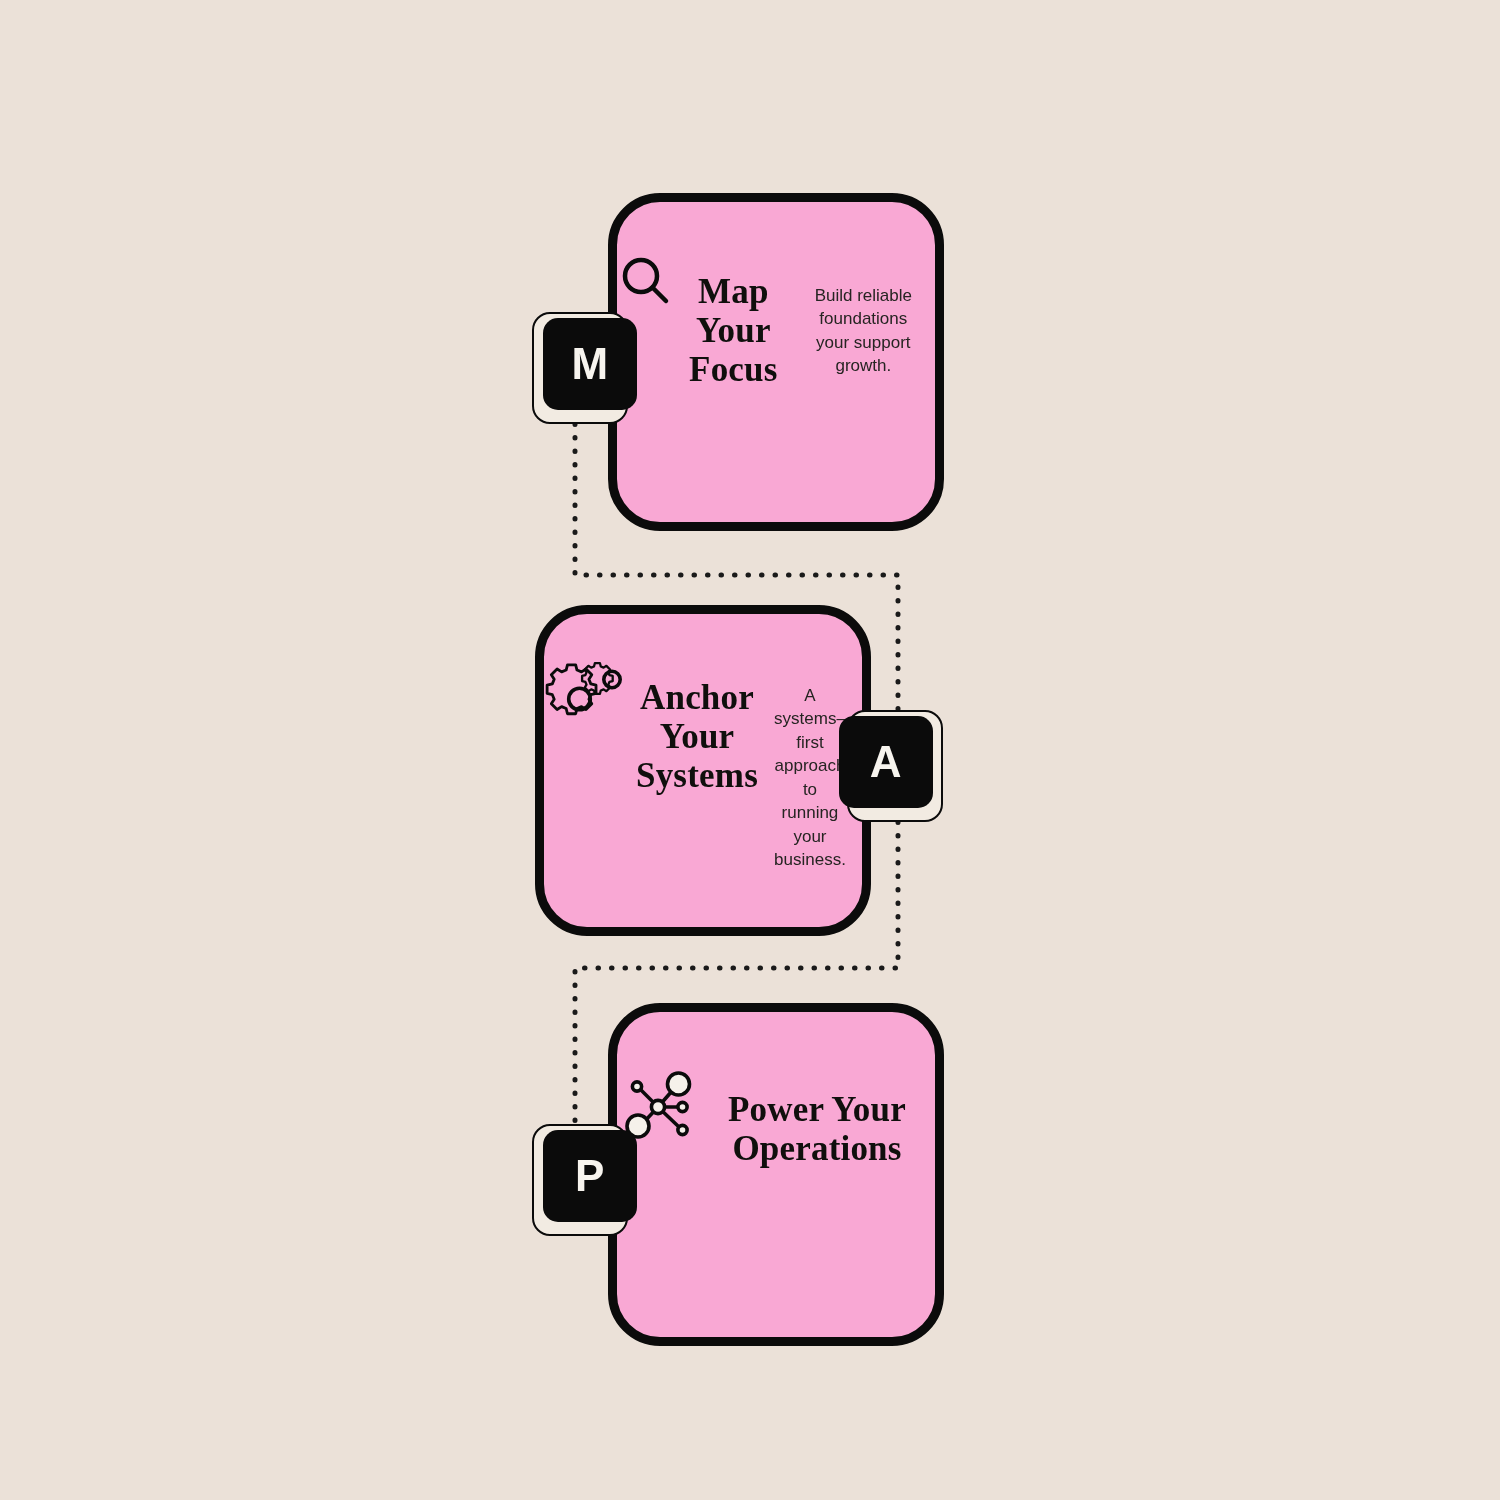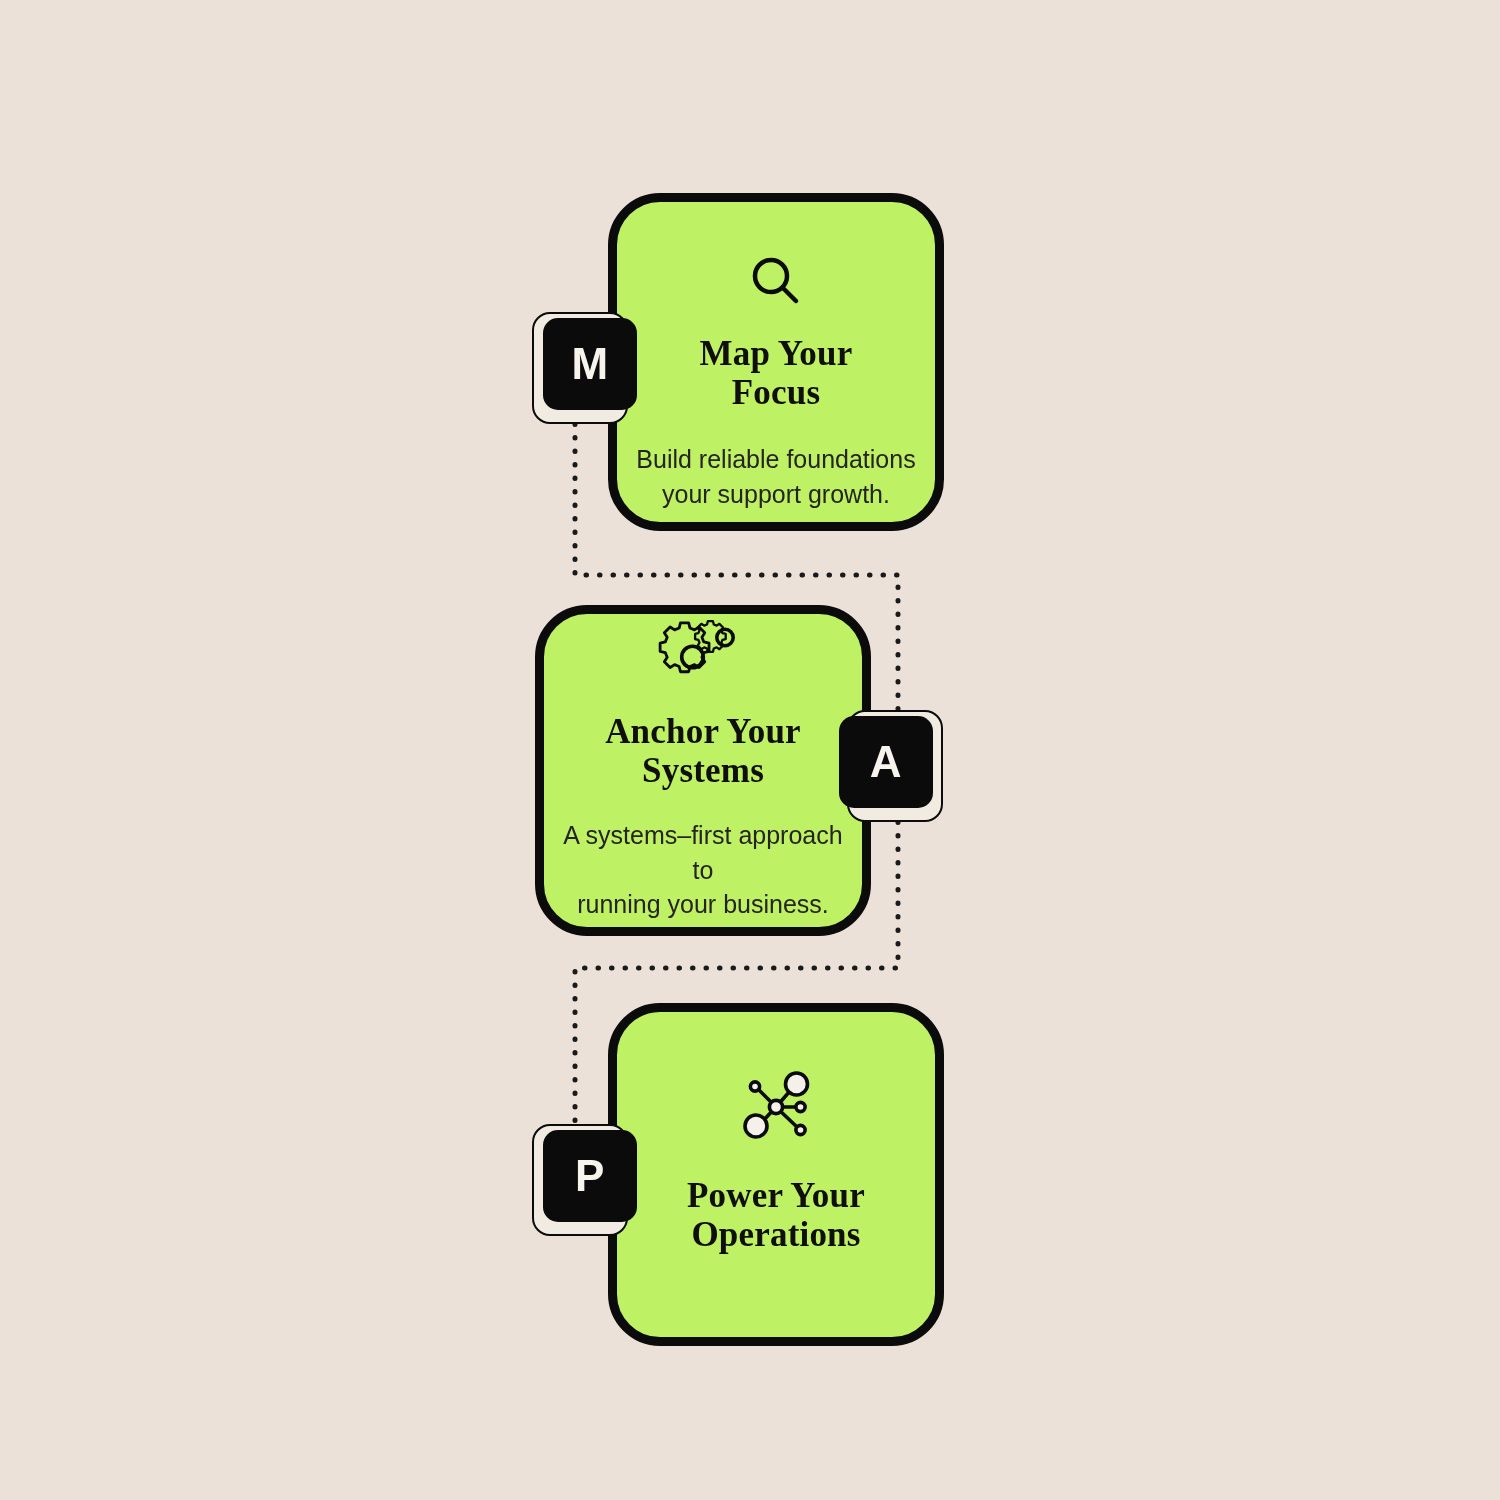--- a/index.html
+++ b/index.html
@@ -22,69 +22,69 @@
     position: absolute;
     left: 0;
     top: 0;
     width: 1500px;
     height: 1500px;
     pointer-events: none;
   }
   .card {
     position: absolute;
     box-sizing: border-box;
-    background: #bef264;
+    background: #f9a8d4;
     border: 9px solid #0B0B0B;
     border-radius: 52px;
     display: flex;
-    flex-direction: column;
-    align-items: center;
+    flex-direction: row;
     z-index: 3;
   }
   .card-icon {
     display: block;
   }
   .card-title {
     font-family: "Liberation Serif", serif;
     font-weight: bold;
     font-size: 35px;
     line-height: 1.12;
     color: #100F0D;
     text-align: center;
     letter-spacing: 0.2px;
     margin: 0;
     width: 86%;
   }
   .card-desc {
     font-family: "Liberation Sans", sans-serif;
-    font-size: 25px;
+    font-size: 17px;
     line-height: 1.38;
     color: #262422;
     text-align: center;
-    margin: 4px;
+    margin: 12px;
     width: 88%;
   }
 
   
   #card-map {
     left: 608px;
     top: 193px;
     width: 336px;
     height: 338px;
     padding-top: 52px;
   }
   #card-map .card-title { margin-top: 18px; }
   #card-map .card-desc  { margin-top: 30px; }
 
   
   #card-anchor {
     left: 535px;
     top: 605px;
     width: 336px;
     height: 331px;
+    padding-top: 42px;
   }
   #card-anchor .card-title { margin-top: 22px; }
   #card-anchor .card-desc  { margin-top: 28px; }
 
   
   #card-power {
     left: 608px;
     top: 1003px;
     width: 336px;
     height: 343px;

